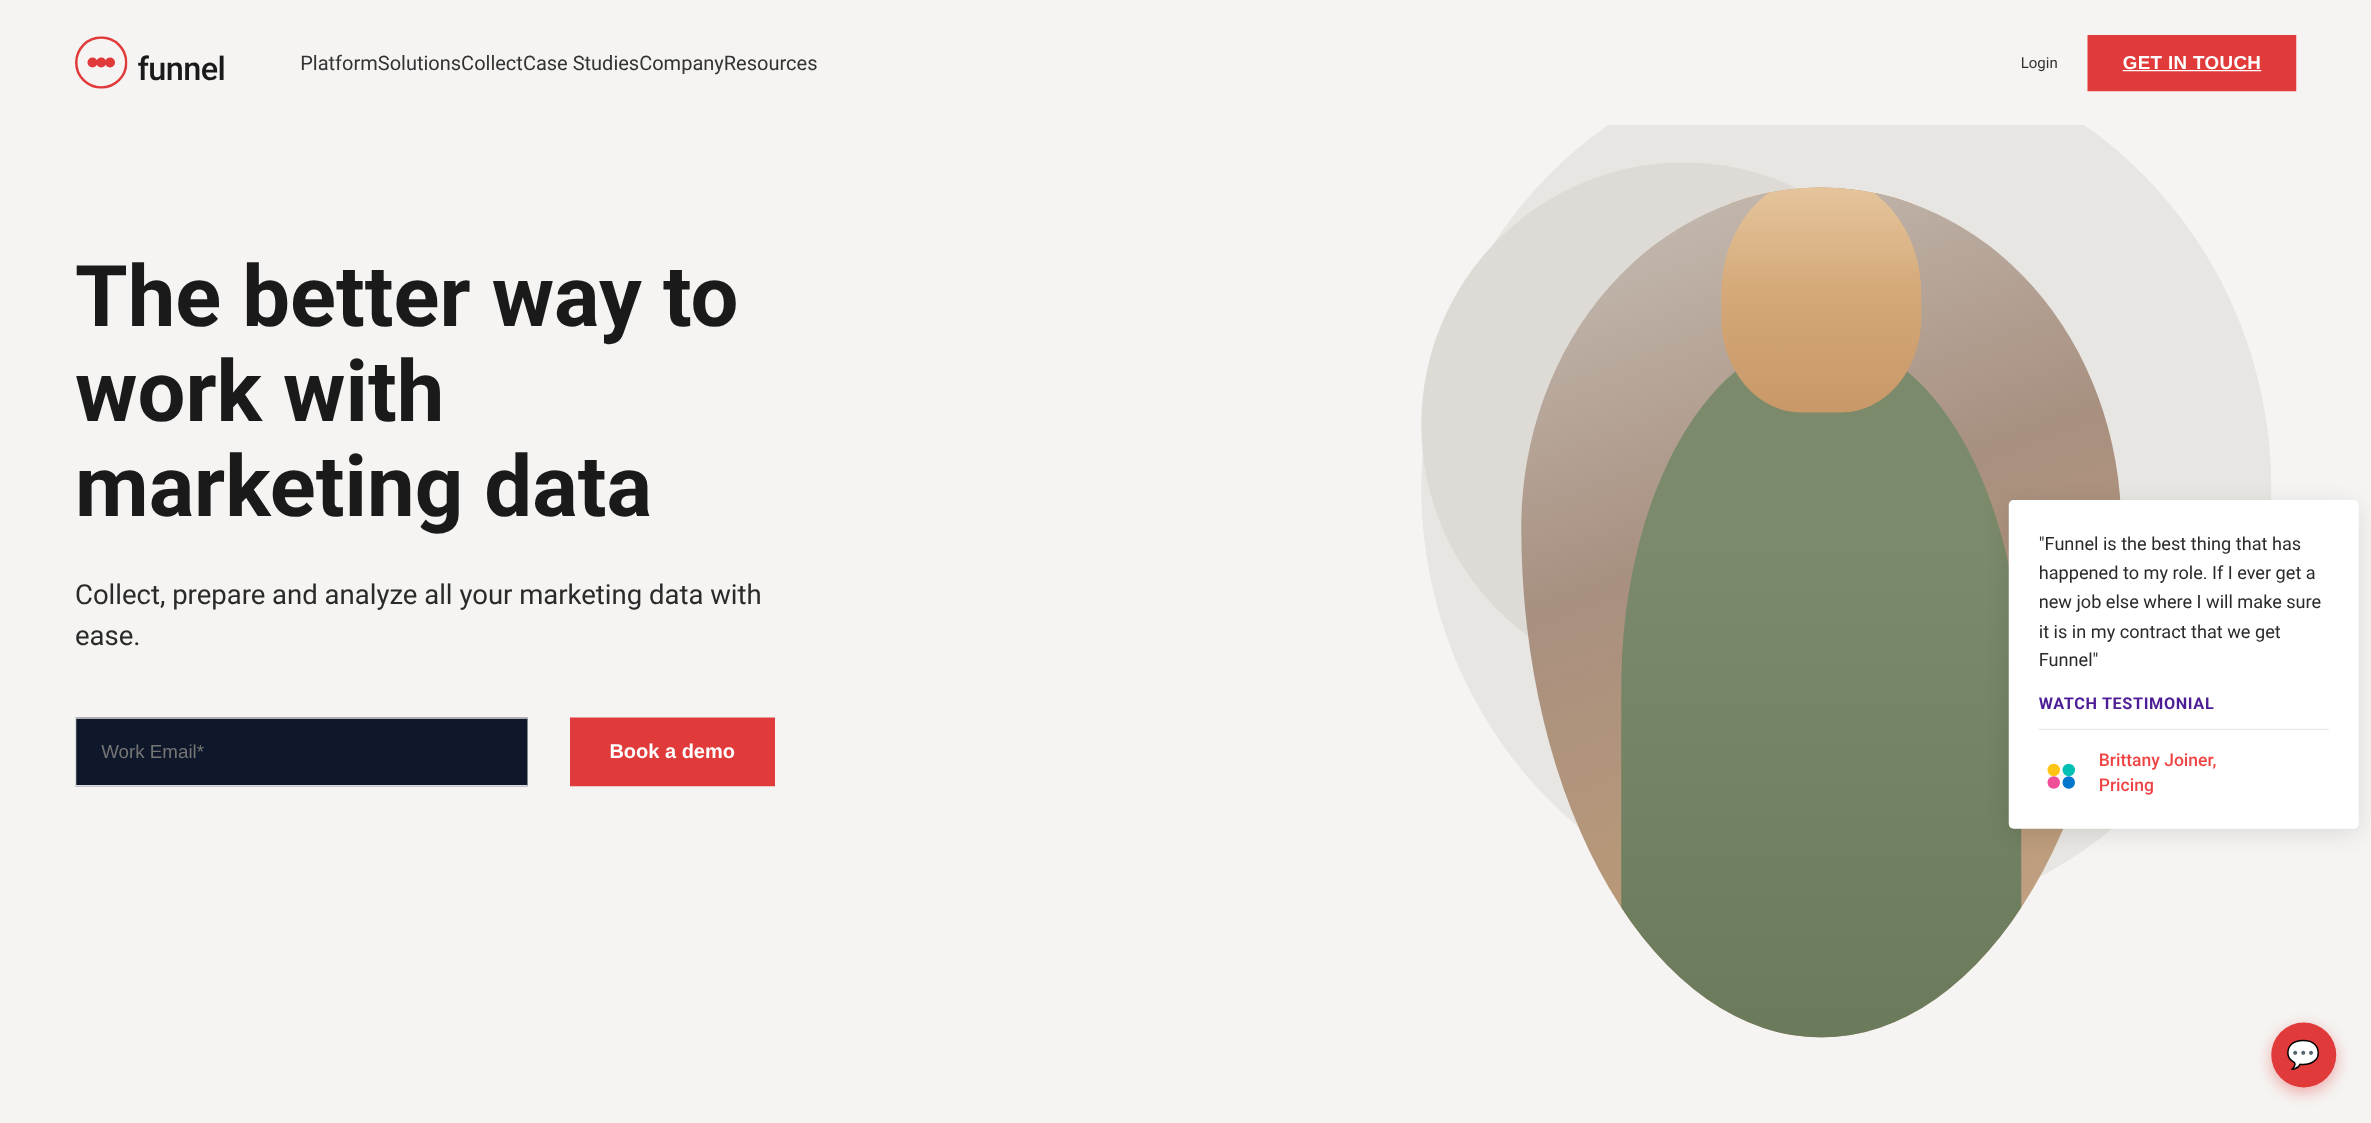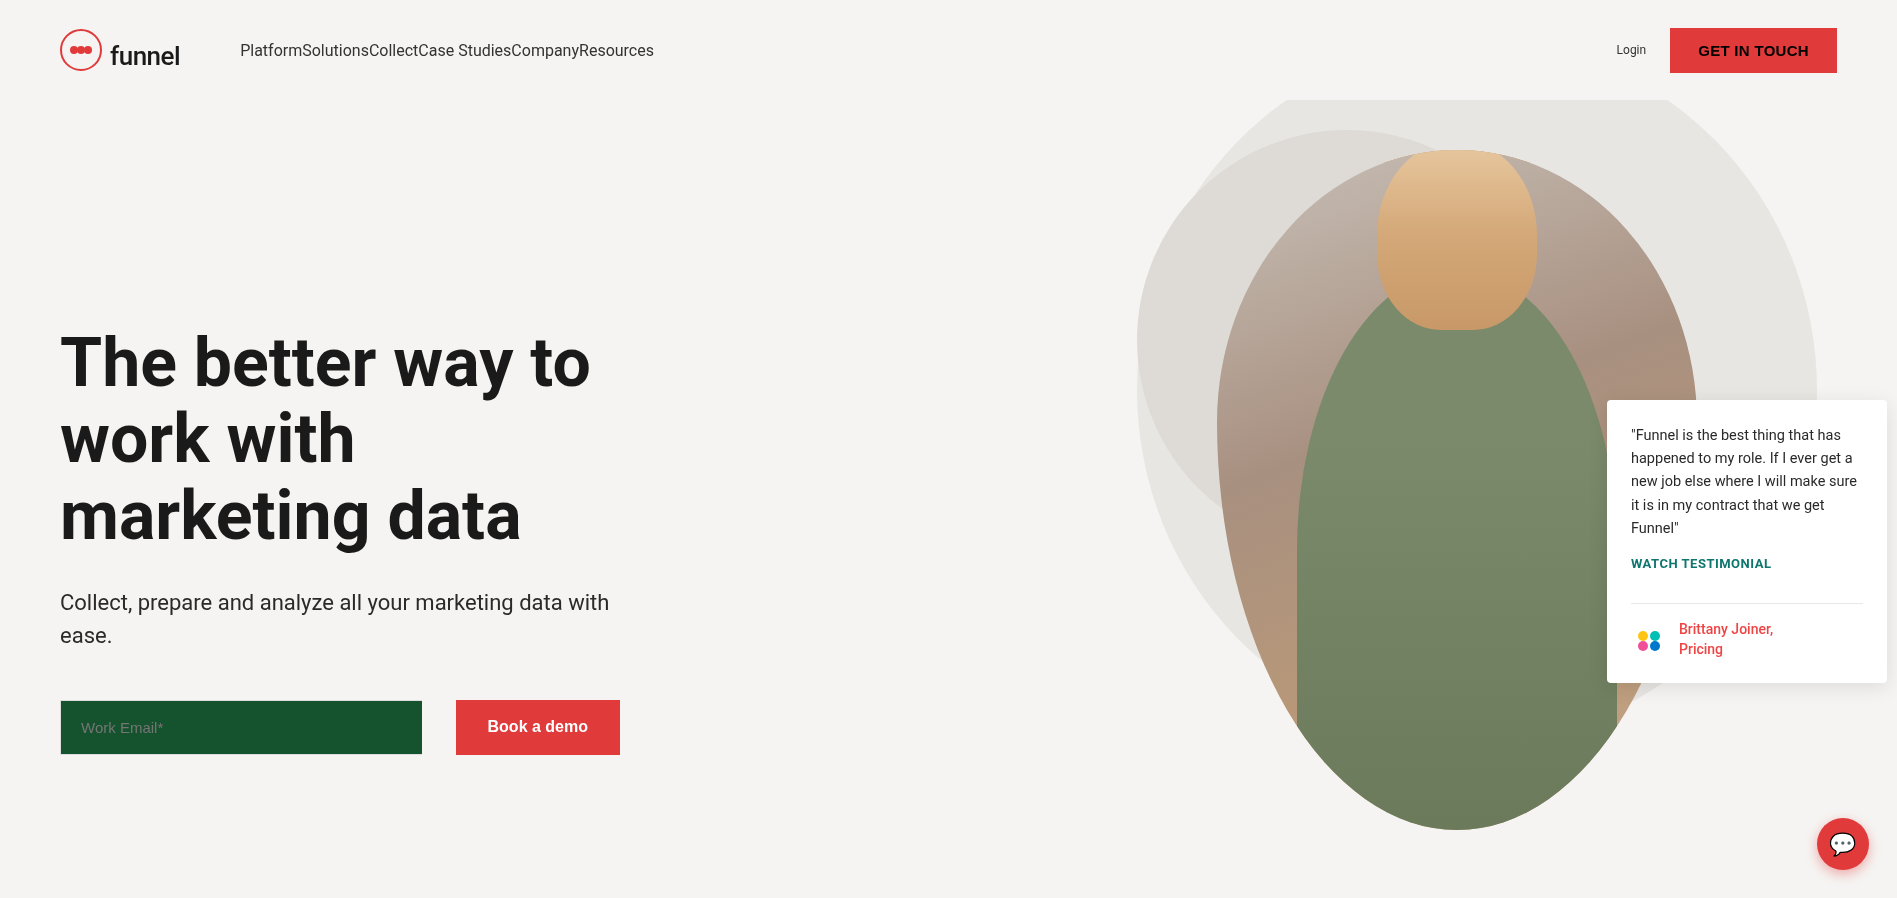--- a/index.html
+++ b/index.html
@@ -55,34 +55,35 @@
       gap: 24px;
     }
     .login-link {
       font-size: 12px;
       color: #333;
       text-decoration: none;
       cursor: pointer;
     }
     .get-in-touch-btn {
       background: #e03a3a;
-      color: #000000;
+      color: #ffffff;
       border: none;
       padding: 14px 28px;
       font-size: 15px;
       font-weight: 600;
       cursor: pointer;
       letter-spacing: 0.3px;
+      text-decoration: underline;
     }
 
     
     .hero {
       position: relative;
       display: flex;
-      align-items: center;
+      align-items: flex-start;
       padding: 40px 60px 0 60px;
       min-height: 780px;
       overflow: hidden;
     }
 
     
     .bg-circle-large {
       position: absolute;
       width: 680px;
       height: 700px;
@@ -130,21 +131,21 @@
       display: flex;
       gap: 0;
       align-items: stretch;
       max-width: 560px;
     }
     .email-input {
       flex: 1;
       padding: 18px 20px;
       font-size: 15px;
       border: 1px solid #ddd;
-      background: #14532d;
+      background: #0f172a;
       color: #999;
       outline: none;
       border-right: none;
     }
     .book-demo-btn {
       background: #e03a3a;
       color: #fff;
       border: none;
       padding: 18px 32px;
       font-size: 16px;
@@ -222,25 +223,25 @@
     .testimonial-text {
       font-size: 14.5px;
       color: #2a2a2a;
       line-height: 1.6;
       margin-bottom: 16px;
       font-style: normal;
     }
     .testimonial-watch {
       font-size: 13px;
       font-weight: 700;
-      color: #0f766e;
+      color: #4c1d95;
       text-transform: uppercase;
       letter-spacing: 0.5px;
       cursor: pointer;
-      margin-bottom: 32px;
+      margin-bottom: 12px;
     }
     .testimonial-divider {
       height: 1px;
       background: #e8e8e8;
       margin-bottom: 16px;
     }
     .testimonial-person {
       display: flex;
       align-items: center;
       gap: 12px;

